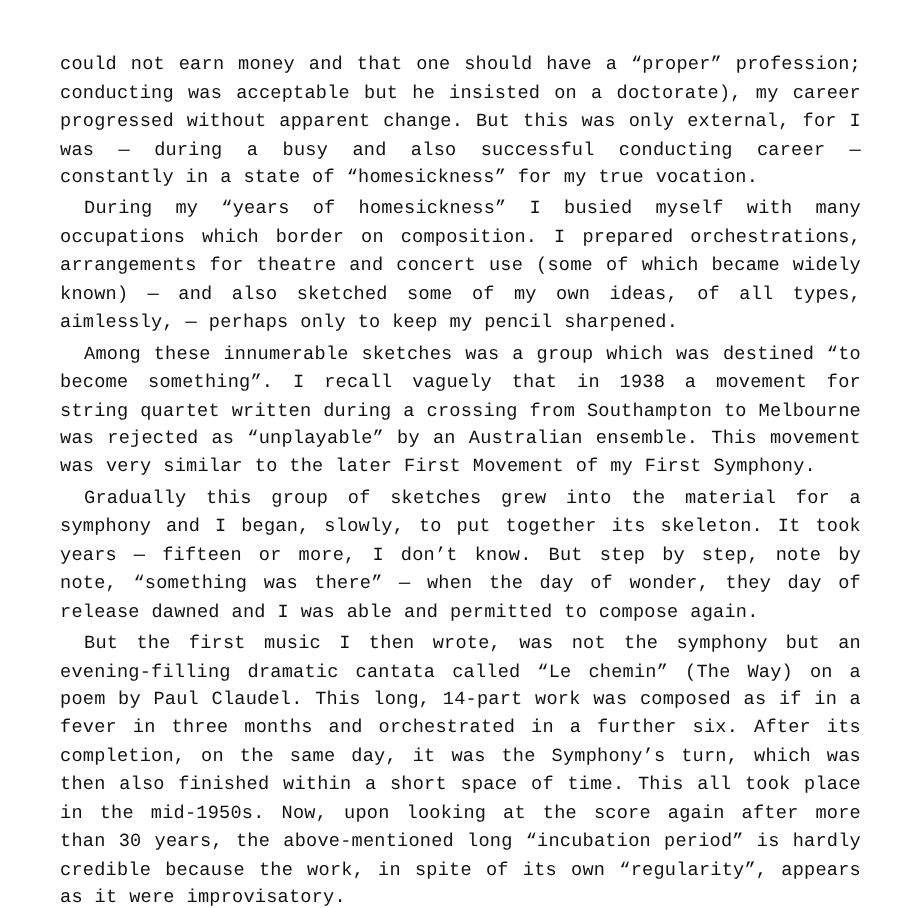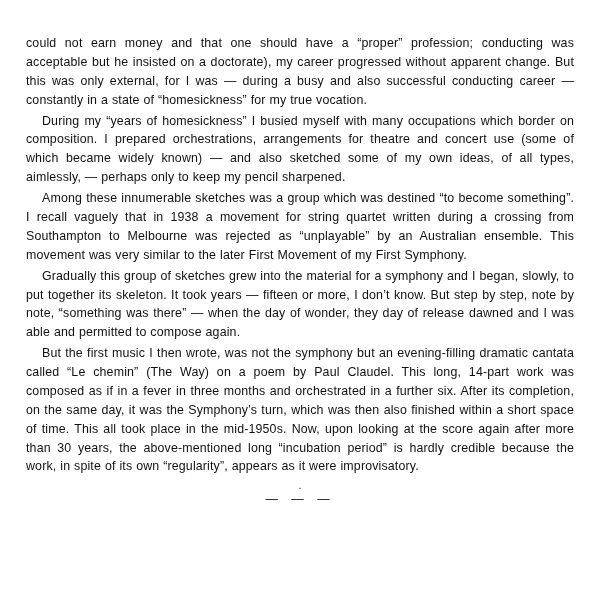--- a/index.html
+++ b/index.html
@@ -12,21 +12,22 @@
     height: 605px;
     font-family: "Liberation Sans", sans-serif;
     color: #111111;
     overflow: hidden;
   }
   #page {
     width: 600px;
     height: 509px;
     position: relative;
     box-sizing: border-box;
-    padding: 34px 26px 0 26px;
+    padding: 34px 26px 0 40px;
+    font-family: Liberation Mono, monospace;
   }
   .para {
     font-size: 12.4px;
     line-height: 1.52;
     text-align: justify;
     text-justify: inter-word;
     margin: 0 0 0.05em 0;
     letter-spacing: 0.15px;
     word-spacing: 0.3px;
     hyphens: none;

